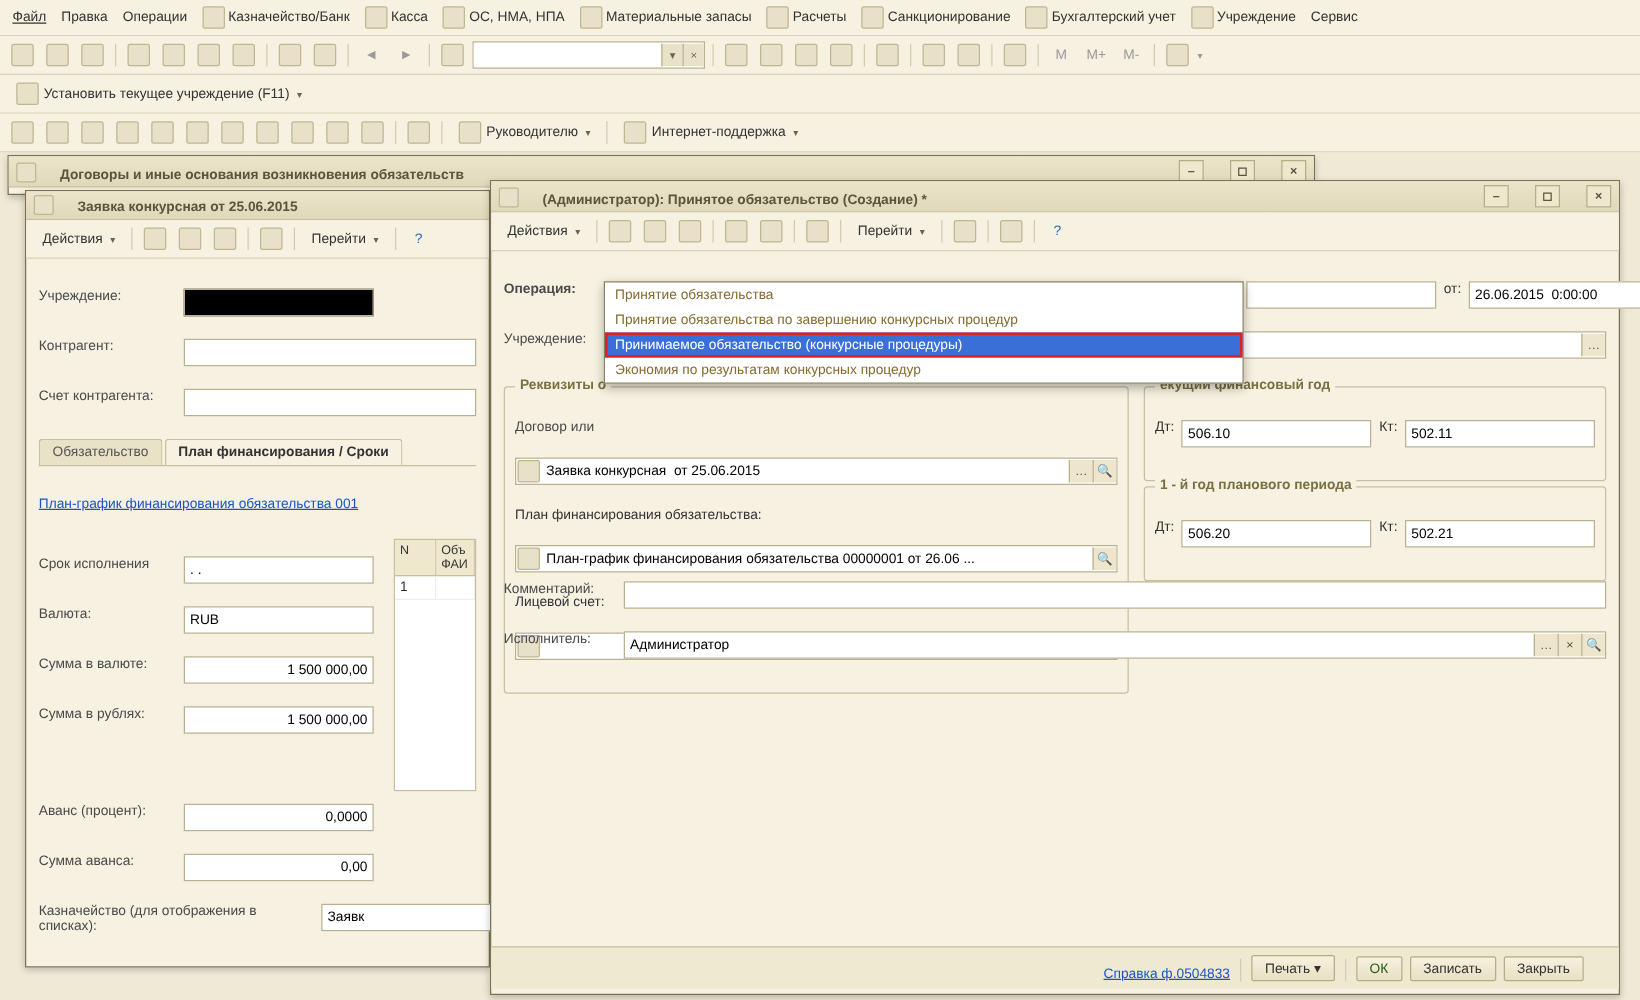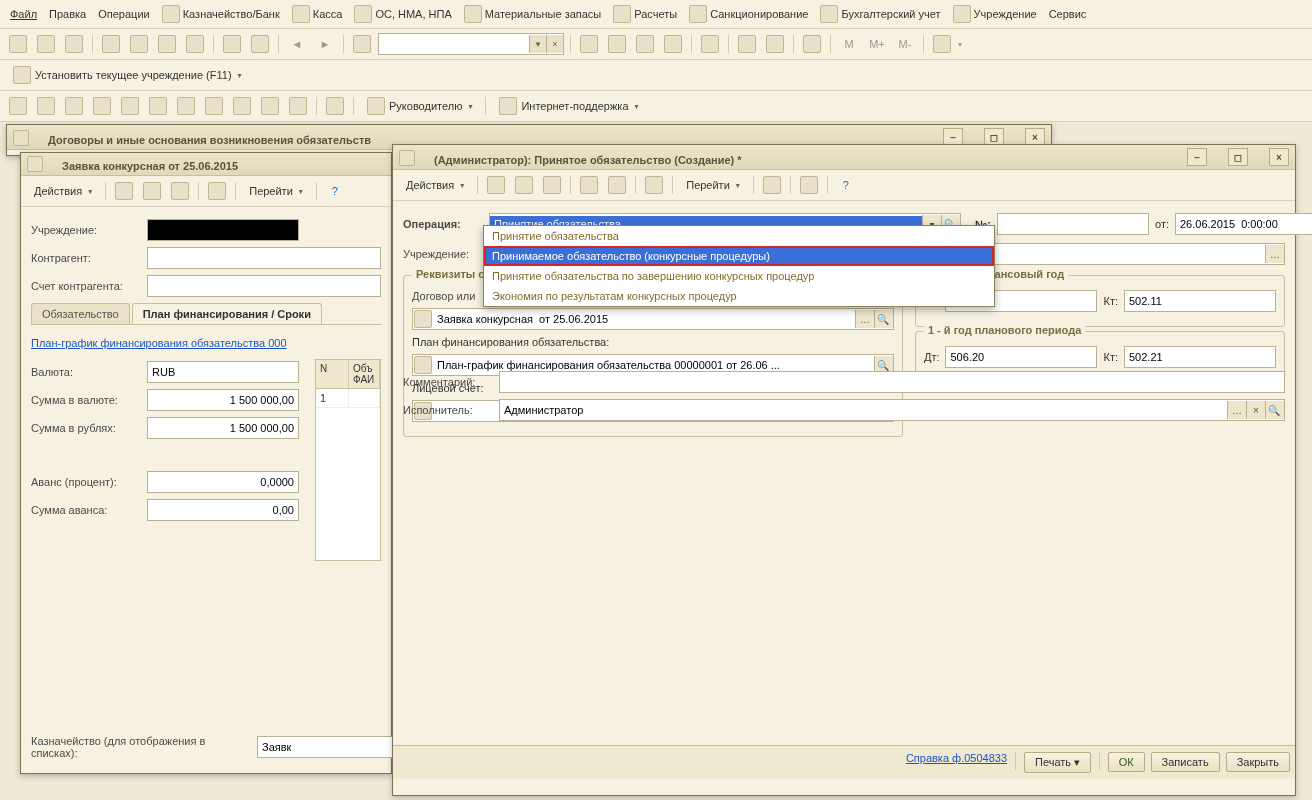--- a/index.html
+++ b/index.html
@@ -16,36 +16,36 @@
 .linkbtn{display:flex;align-items:center;gap:4px;padding:2px 6px;border:1px solid transparent;border-radius:2px;color:#333;cursor:default}
 .linkbtn .dd{font-size:8px;color:#6b6448;margin-left:2px}
 .gray{color:#9a9a9a}
 .mdi-area{position:relative;background:#efe9d5;height:690px}
 .window{position:absolute;background:#f6f1e1;border:1px solid #7a7354;box-shadow:0 2px 6px rgba(0,0,0,.25)}
 .titlebar{display:flex;align-items:flex-end;gap:19px;padding:3px 6px;background:linear-gradient(#ece5cb,#e0d8ba);border-bottom:1px solid #c7bf9e;font-weight:bold;color:#5a543c}
 .titlebar .ti{width:14px;height:14px}
 .titlebar .spacer{flex:1}
 .wbtn{width:18px;height:16px;border:1px solid #b6ad88;background:#efe8cf;display:flex;align-items:center;justify-content:center;font-size:10px;margin-left:2px;color:#5a543c}
 .body{padding:6px 10px}
-.row{display:flex;align-items:center;gap:6px;margin:6px 0}
+.row{display:flex;gap:6px;margin:18px 0}
 .lbl{min-width:110px;color:#4a4a4a}
 .field{display:flex;align-items:center;height:20px;border:1px solid #b9b191;background:#fff;flex:1}
 .field input{border:none;outline:none;flex:1;font:inherit;padding:0 4px;height:18px;background:transparent}
 .field .fbtn{width:18px;height:18px;background:#eee6cc;border-left:1px solid #b9b191;display:flex;align-items:center;justify-content:center;font-size:10px;color:#5a543c}
 .tabs{display:flex;gap:2px;border-bottom:1px solid #c7bf9e;margin-top:6px}
 .tab{padding:4px 10px;background:#e9e2c7;border:1px solid #c7bf9e;border-bottom:none;border-radius:3px 3px 0 0;color:#555}
 .tab.active{background:#f6f1e1;font-weight:bold;color:#333}
 .link{color:#1b55c4;text-decoration:underline;cursor:pointer}
 .numfield{text-align:right}
 .groupbox{border:1px solid #c7bf9e;border-radius:3px;padding:8px;margin:4px 0;position:relative}
 .groupbox .title{position:absolute;top:-8px;left:8px;background:#f6f1e1;padding:0 4px;color:#7a6f42;font-weight:bold}
 .dropdown{position:absolute;background:#fff;border:1px solid #8a825e;box-shadow:0 3px 8px rgba(0,0,0,.3);z-index:50}
 .dropdown .opt{padding:4px 8px;color:#856b2f;cursor:default;white-space:nowrap}
 .dropdown .opt.sel{background:#3b6fd8;color:#fff;border:2px solid #d62323;padding:2px 6px}
-.footer{position:absolute;bottom:16px;left:0;right:0;display:flex;align-items:flex-start;justify-content:flex-end;gap:6px;padding:6px 5px;background:#efe9d1;border-top:1px solid #c7bf9e}
+.footer{position:absolute;bottom:4px;left:0;right:0;display:flex;align-items:flex-end;justify-content:flex-end;gap:6px;padding:6px 28px;background:#efe9d1;border-top:1px solid #c7bf9e}
 .btn{padding:3px 10px;border:1px solid #b6ad88;background:linear-gradient(#f7f2df,#e8e0c3);border-radius:2px;cursor:default}
 .btn.ok{font-weight:normal;color:#2b5a1c}
 .grid{border:1px solid #c7bf9e;background:#fff;height:260px;margin-top:4px}
 .grid .gh{display:flex;background:#efe8cf;border-bottom:1px solid #c7bf9e;font-size:10px}
 .grid .gh div{padding:3px 4px;border-right:1px solid #d3cbb0}
 .grid .gr{display:flex;border-bottom:1px solid #eee}
 .grid .gr div{padding:3px 4px;border-right:1px solid #eee}
 .sel-hl{background:#3b6fd8;color:#fff}
 </style>
 </head>
@@ -296,24 +296,30 @@
           <div class="field">
             <input style="">
           </div>
         </div>
       <div class="tabs">
         <div class="tab">Обязательство</div>
         <div class="tab active">План финансирования / Сроки</div>
       </div>
       <div style="padding:6px 0">
         <div class="row">
-            <span class="link">План-график финансирования обязательства 000</span>
+            <span class="link">План-график финансирования обязательства 001</span>
           </div>
         <div style="display:flex;gap:4px">
           <div style="flex:0 0 280px">
+            <div class="row">
+                <span class="lbl">Срок исполнения</span>
+                <div class="field" style="flex:0 0 120px">
+                  <input value=". ." style="">
+                </div>
+              </div>
             <div class="row">
                 <span class="lbl">Валюта:</span>
                 <div class="field" style="flex:0 0 120px">
                   <input value="RUB" style="">
                 </div>
               </div>
             <div class="row">
                 <span class="lbl">Сумма в валюте:</span>
                 <div class="field" style="flex:0 0 120px">
                   <input class="numfield" value="1 500 000,00" style="">
@@ -424,22 +430,22 @@
             <input style="">
           </div>
         <span>от:</span>
         <div class="field" style="flex:0 0 136px">
             <input value="26.06.2015  0:00:00" style="">
           </div>
       </div>
 
       <div class="dropdown" style="left:90px;top:24px;width:510px">
         <div class="opt">Принятие обязательства</div>
+        <div class="opt">Принятие обязательства по завершению конкурсных процедур</div>
         <div class="opt sel">Принимаемое обязательство (конкурсные процедуры)</div>
-        <div class="opt">Принятие обязательства по завершению конкурсных процедур</div>
         <div class="opt">Экономия по результатам конкурсных процедур</div>
       </div>
 
       <div class="row" style="margin-top:8px">
         <span class="lbl" style="min-width:80px">Учреждение:</span>
         <div class="field">
             <input style="">
             <span class="fbtn">…</span>
           </div>
       </div>

